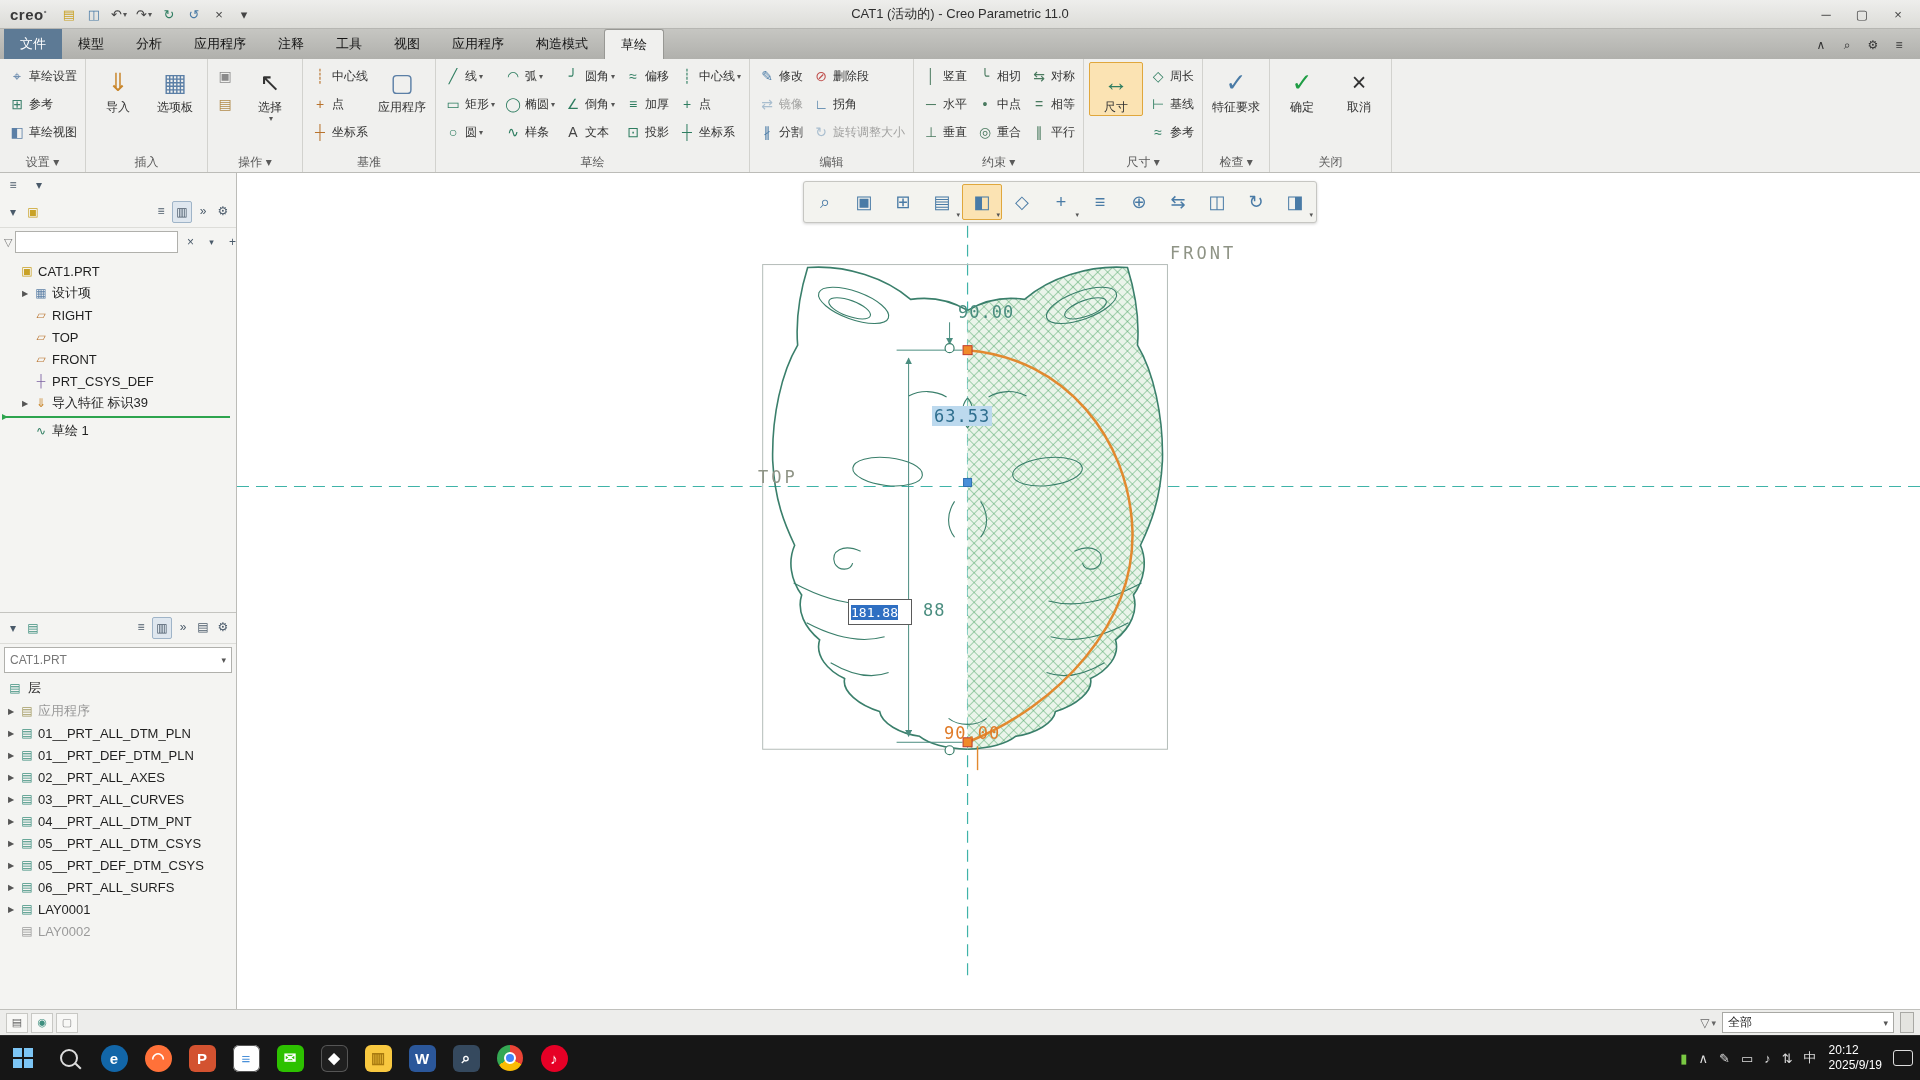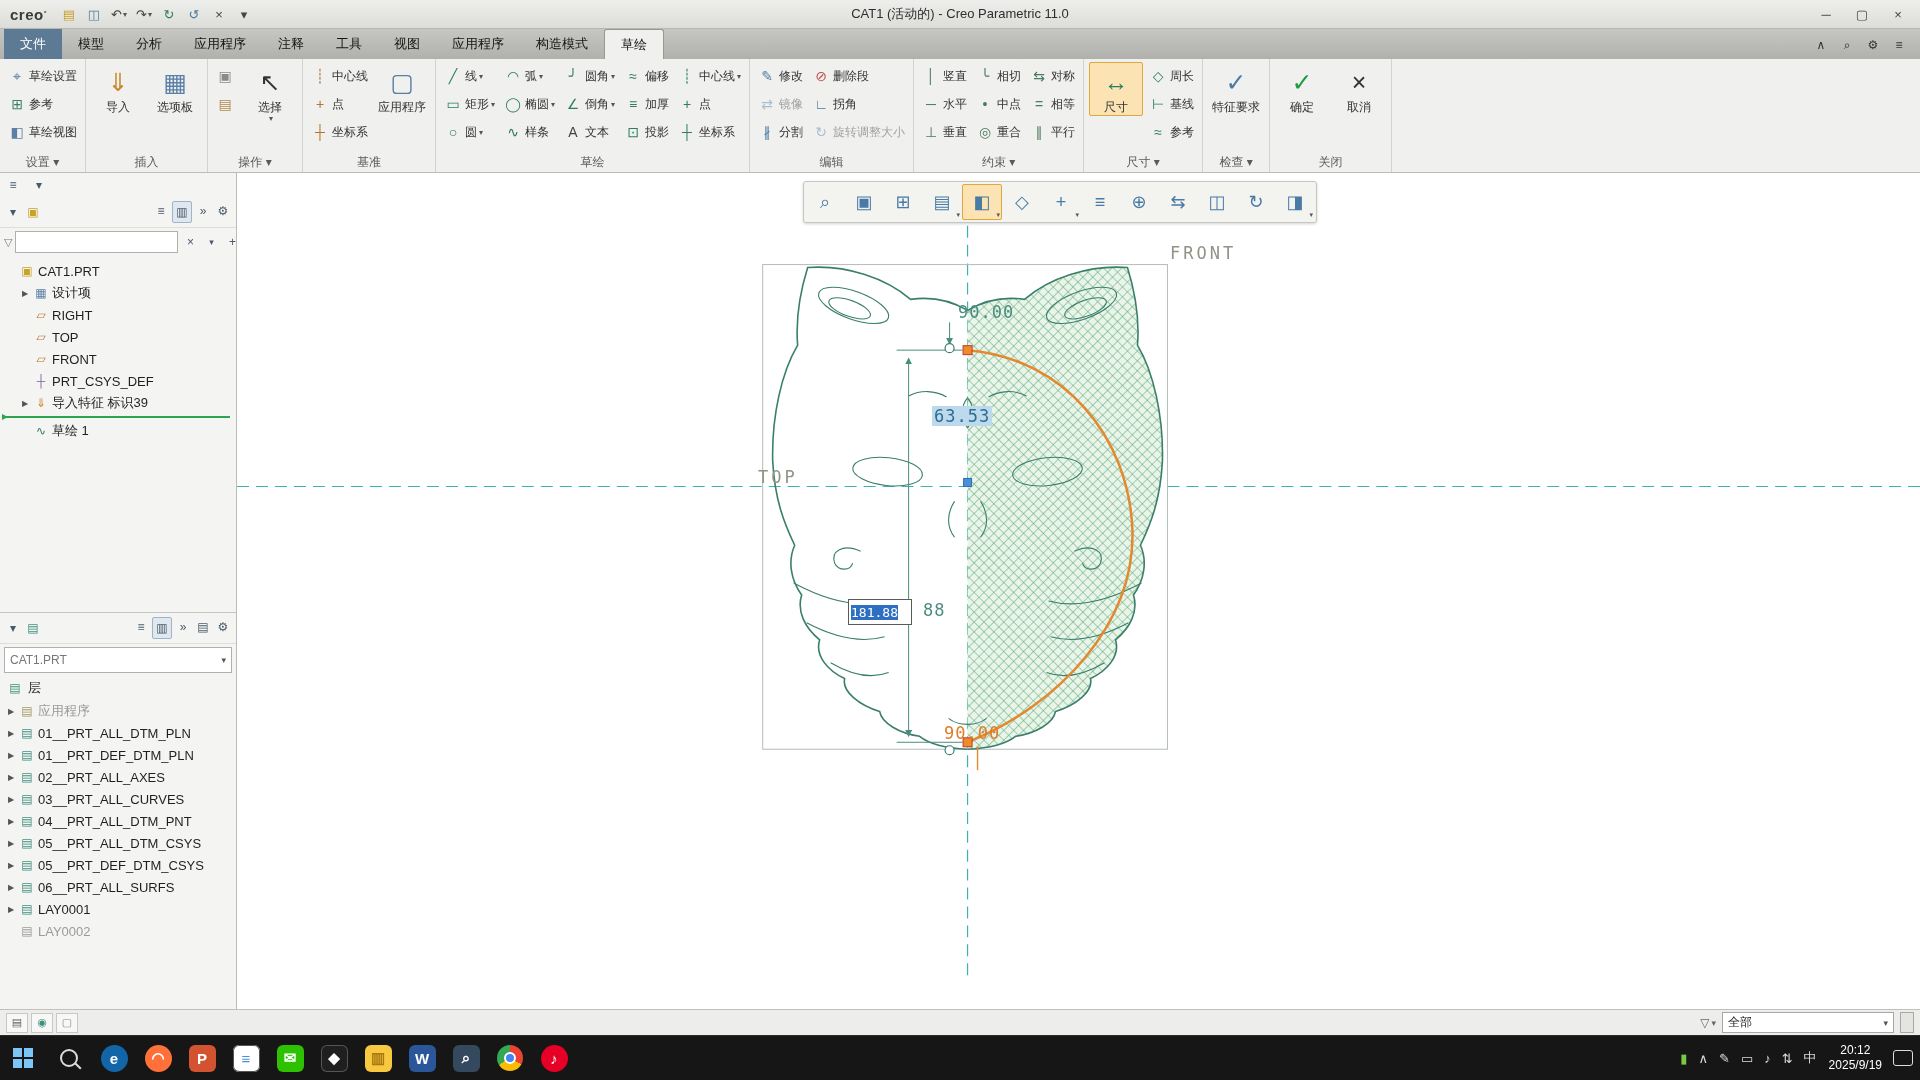--- a/index.html
+++ b/index.html
@@ -100,21 +100,21 @@
   .search-ic{width:14px;height:14px;border:2px solid #ddd;border-radius:50%;position:relative;}
   .search-ic::after{content:"";position:absolute;width:8px;height:2px;background:#ddd;transform:rotate(45deg);right:-6px;bottom:-2px;}
   .tb-app{width:44px;height:44px;display:flex;align-items:center;justify-content:center;}
   .app-ic{width:27px;height:27px;border-radius:6px;display:flex;align-items:center;justify-content:center;font-size:15px;font-weight:bold;}
   .app-ic.round{border-radius:50%;}
   .app-ic.bordered{box-shadow:inset 0 0 0 1px #555;}
   .chrome-ic{width:26px;height:26px;border-radius:50%;background:conic-gradient(#ea4335 0 33%,#fbbc05 33% 66%,#34a853 66% 100%);position:relative;}
   .chrome-ic::after{content:"";position:absolute;inset:7px;border-radius:50%;background:#4285f4;border:2px solid #fff;}
   .tb-tray{margin-left:auto;display:flex;align-items:center;gap:11px;padding-right:8px;}
   .tray-ic{font-size:13px;color:#ddd;}
-  .tb-clock{text-align:center;font-size:12px;line-height:1.25;color:#fff;padding:0 4px;}
+  .tb-clock{text-align:left;font-size:12px;line-height:1.25;color:#fff;padding:0 4px;}
   .notif-ic{width:18px;height:14px;border:1.5px solid #ddd;border-radius:3px;}
 </style>
 </head>
 <body>
 
 <div id="app">
 
   <div class="titlebar">
     <span class="logo"><span>creo</span><sup>•</sup></span>
     <div class="qa" id="qa">

